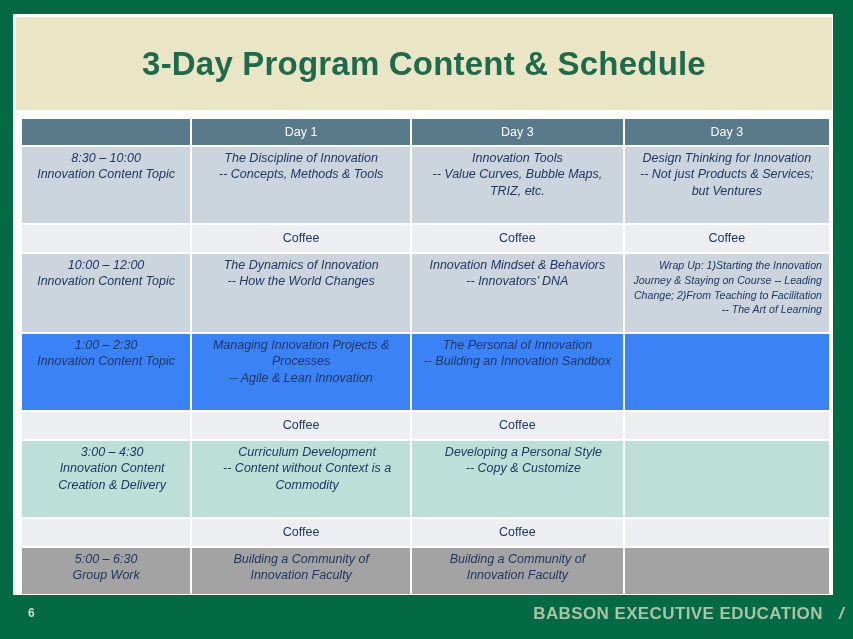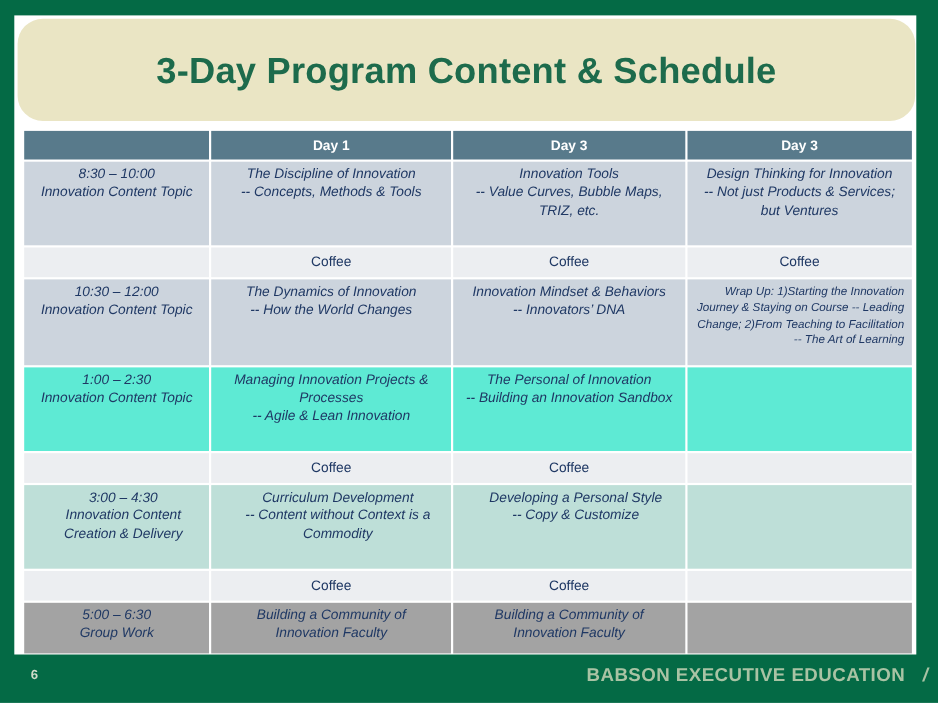--- a/index.html
+++ b/index.html
@@ -14,21 +14,21 @@
     position:absolute;
     left:13px;top:14px;
     width:820px;height:581px;
     background:#ffffff;
   }
   .title-panel{
     position:absolute;
     left:3px;top:3px;right:1px;
     height:93px;
     background:#eae5c4;
-    display:flex;align-items:center;justify-content:center;border-radius:23px;
+    display:flex;align-items:center;justify-content:center;
   }
   .slide-title{
     color:#1d6b4c;
     font-size:33px;
     font-weight:bold;
     letter-spacing:0.2px;
   }
   table.schedule{
     position:absolute;
     left:7px;top:103px;
@@ -43,34 +43,34 @@
     line-height:1.3;
     padding:3px 6px;
     text-align:center;
     vertical-align:top;
     white-space:pre-line;
     overflow:hidden;
   }
   tr.hdr td{
     background:#587a8b;
     color:#ffffff;
-    font-weight:bold;
+    font-weight:normal;
     height:20px;
     vertical-align:middle;
     white-space:normal;
   }
   tr.session td{height:70px;font-style:italic;}
   tr.brk td{
     background:#eceef1;
     height:21px;
     vertical-align:middle;
   }
   tr.last td{height:40px;}
   .bg-blue td{background:#ccd4dd;}
-  .bg-tan  td{background:#5eead4;margin-left:32px;}
+  .bg-tan  td{background:#3b82f6;margin-left:32px;}
   .bg-teal td{background:#bedfd8;padding-left:18px;}
   .bg-gold td{background:#a3a3a3;text-align:center;}
   td.small-left{
     text-align:right;
     font-size:10.6px;
     line-height:1.4;
     padding:4px 7px;
   }
   .footer-bar{
     position:absolute;
@@ -131,21 +131,21 @@
       <td>Design Thinking for Innovation
 -- Not just Products &amp; Services; but Ventures</td>
     </tr>
     <tr class="brk">
       <td></td>
       <td>Coffee</td>
       <td>Coffee</td>
       <td>Coffee</td>
     </tr>
     <tr class="session bg-blue">
-      <td>10:30 – 12:00
+      <td>10:00 – 12:00
 Innovation Content Topic</td>
       <td>The Dynamics of Innovation
 -- How the World Changes</td>
       <td>Innovation Mindset &amp; Behaviors
 -- Innovators’ DNA</td>
       <td class="small-left">Wrap Up: 1)Starting the Innovation Journey &amp; Staying on Course -- Leading Change; 2)From Teaching to Facilitation -- The Art of Learning</td>
     </tr>
     <tr class="session bg-tan">
       <td>1:00 – 2:30
 Innovation Content Topic</td>

